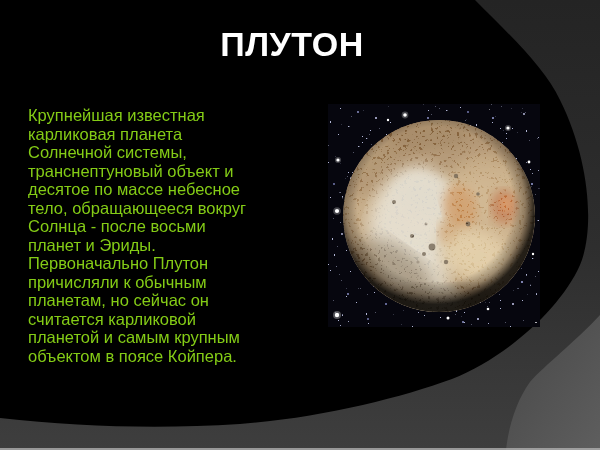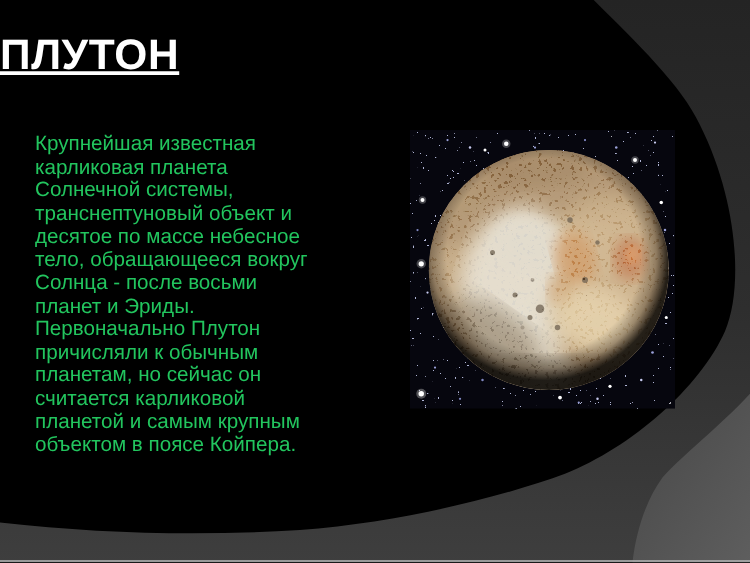--- a/index.html
+++ b/index.html
@@ -6,29 +6,29 @@
   .slide{
     position:relative;
     width:600px;height:450px;
     background:#000;
     overflow:hidden;
     font-family:"Liberation Sans", sans-serif;
   }
   .bg-svg{position:absolute;left:0;top:0;width:600px;height:450px;z-index:0;}
   .slide-title{
     position:absolute;left:0;top:26px;width:584px;
+    text-align:center;
     color:#ffffff;
     font-size:34px;font-weight:bold;letter-spacing:0.5px;
     line-height:36px;
     z-index:2;
-    text-decoration:underline;
   }
   .body-text{
     position:absolute;left:28px;top:106px;width:276px;
-    color:#22c55e;
+    color:#84cc16;
     font-size:16.5px;line-height:18.5px;
     white-space:pre-line;
     z-index:2;
   }
   .pluto-image{
     position:absolute;left:328px;top:104px;width:212px;height:223px;
     z-index:1;
   }
   .pluto-image svg{display:block;width:212px;height:223px;}
 </style>

